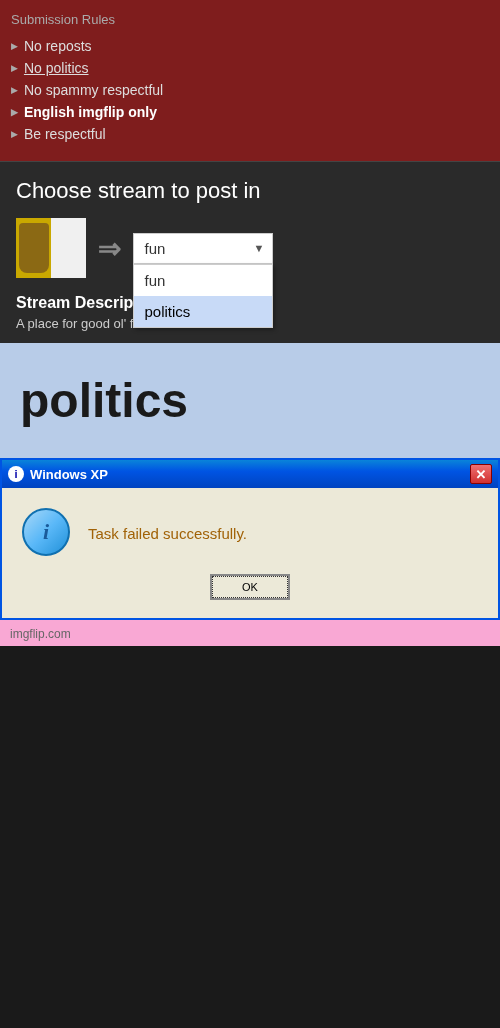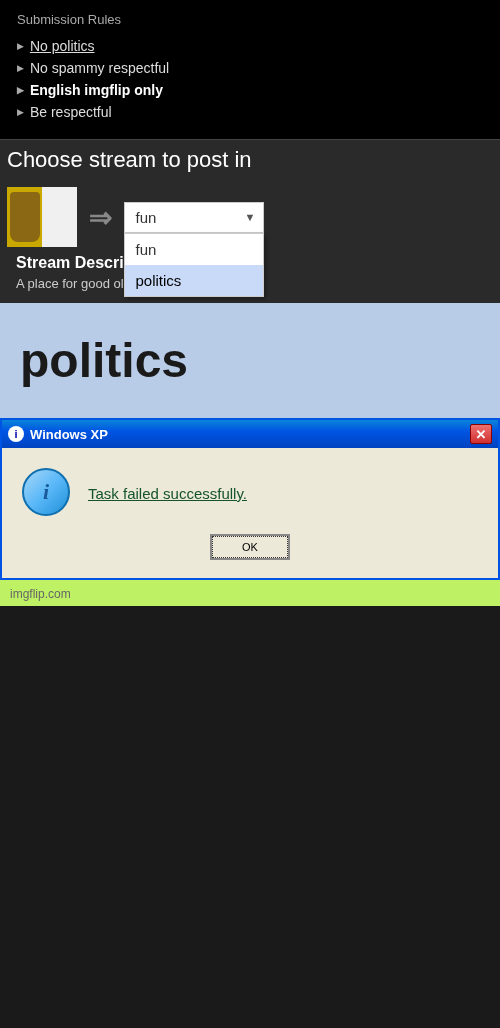--- a/index.html
+++ b/index.html
@@ -6,22 +6,22 @@
     body {
       width: 500px;
       min-height: 1028px;
       background: #1a1a1a;
       font-family: Arial, sans-serif;
       overflow-x: hidden;
     }
 
     
     .submission-rules {
-      background: #000000;
-      padding: 12px 16px 16px 17px;
+      background: #7f1d1d;
+      padding: 12px 16px 16px 11px;
       color: #ccc;
     }
     .rules-title {
       font-size: 13px;
       color: #aaa;
       margin-bottom: 8px;
     }
     .rules-list {
       list-style: none;
     }
@@ -43,21 +43,21 @@
       text-decoration: underline;
     }
     .rules-list li.bold-item {
       font-weight: bold;
       color: #fff;
     }
 
     
     .choose-stream {
       background: #2a2a2a;
-      padding: 7px;
+      padding: 16px;
       border-top: 1px solid #444;
     }
     .choose-stream-title {
       font-size: 22px;
       color: #fff;
       font-weight: normal;
       margin-bottom: 14px;
     }
     .stream-selector-row {
       display: flex;
@@ -252,57 +252,59 @@
       align-items: center;
       justify-content: center;
       font-size: 22px;
       font-weight: bold;
       color: #1a5a9a;
       font-family: 'Times New Roman', serif;
       font-style: italic;
     }
     .winxp-message {
       font-size: 15px;
-      color: #14532d;
+      color: #a16207;
       line-height: 1.4;
-      text-decoration: underline;
     }
     .winxp-footer {
       display: flex;
       justify-content: center;
       padding-bottom: 18px;
     }
     .winxp-ok-btn {
       background: #ece9d8;
       border: 2px solid #888;
       padding: 5px 30px;
       font-size: 11px;
       cursor: pointer;
       font-family: 'Tahoma', Arial, sans-serif;
       outline: 1px dotted #333;
       outline-offset: -3px;
     }
 
     
     .imgflip-bar {
-      background: #bef264;
+      background: #f9a8d4;
       padding: 4px 10px;
       text-align: left;
     }
     .imgflip-watermark {
       color: #666;
       font-size: 12px;
     }
   </style>
 </head>
 <body>
 
 <div class="submission-rules">
   <div class="rules-title">Submission Rules</div>
   <ul class="rules-list">
+    <li>
+      <span>No reposts</span>
+    </li>
     <li class="underlined">
       <a href="#"><span>No politics</span></a>
     </li>
     <li>
       <span>No spammy respectful</span>
     </li>
     <li class="bold-item">
       <span>English imgflip only</span>
     </li>
     <li>

